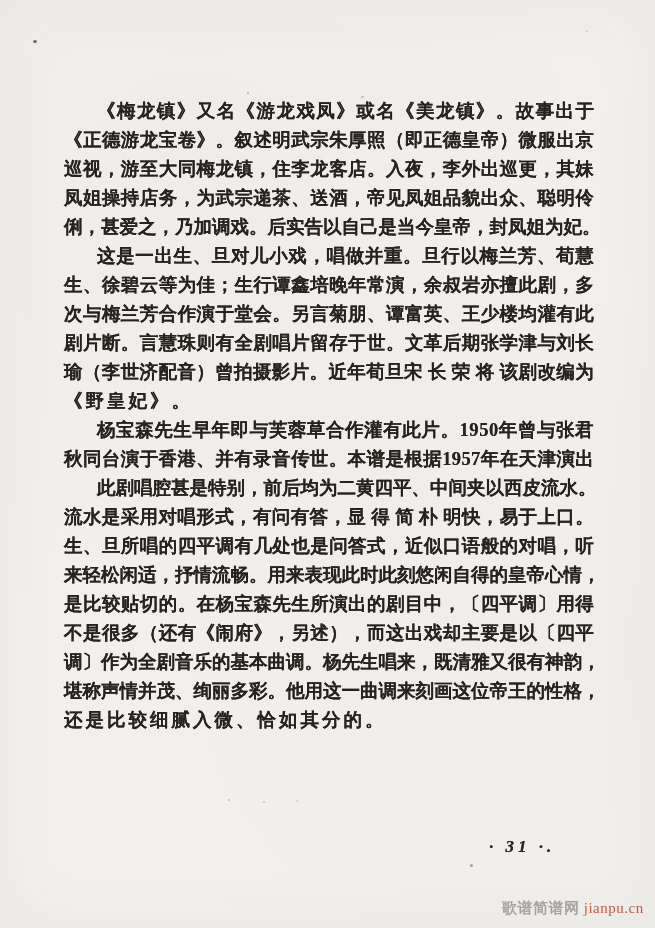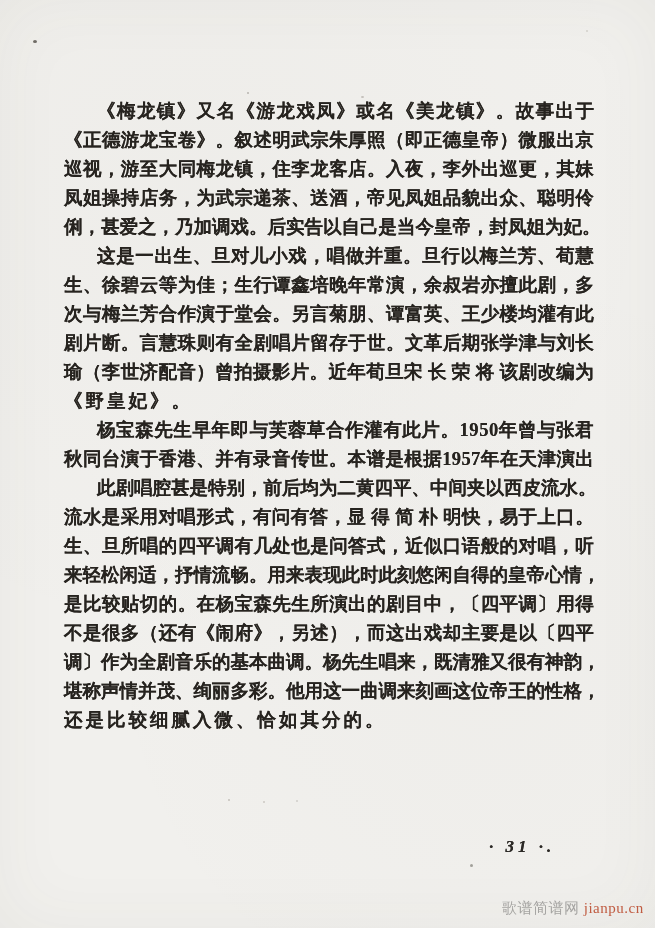--- a/index.html
+++ b/index.html
@@ -43,21 +43,21 @@
     color:#2b2926;
     text-shadow:0 0 0.5px rgba(35,30,25,0.9);
   }
   .watermark{
     position:absolute;
     left:502px;top:899px;
     font-size:15px;
     white-space:nowrap;
     letter-spacing:0.5px;
   }
-  .wm-name{color:#a5a4a2;}
+  .wm-name{color:#a5a4a2;font-weight:bold;}
   .wm-url{color:#c05c42;}
   .speck{position:absolute;border-radius:50%;}
   .speck-1{left:33px;top:40px;width:4px;height:3px;background:#44403a;opacity:.75;}
   .speck-2{left:470px;top:864px;width:3px;height:3px;background:#6d6a64;opacity:.6;}
   .speck-3{left:247px;top:92px;width:2px;height:2px;background:#8b8780;opacity:.55;}
   .speck-4{left:361px;top:96px;width:3px;height:2px;background:#97938b;opacity:.5;}
   .speck-5{left:228px;top:799px;width:2px;height:2px;background:#a09c94;opacity:.55;}
   .speck-6{left:263px;top:801px;width:2px;height:2px;background:#a8a49c;opacity:.5;}
   .speck-7{left:296px;top:800px;width:2px;height:2px;background:#aba79f;opacity:.45;}
   .speck-8{left:586px;top:30px;width:2px;height:2px;background:#a8a49c;opacity:.4;}

